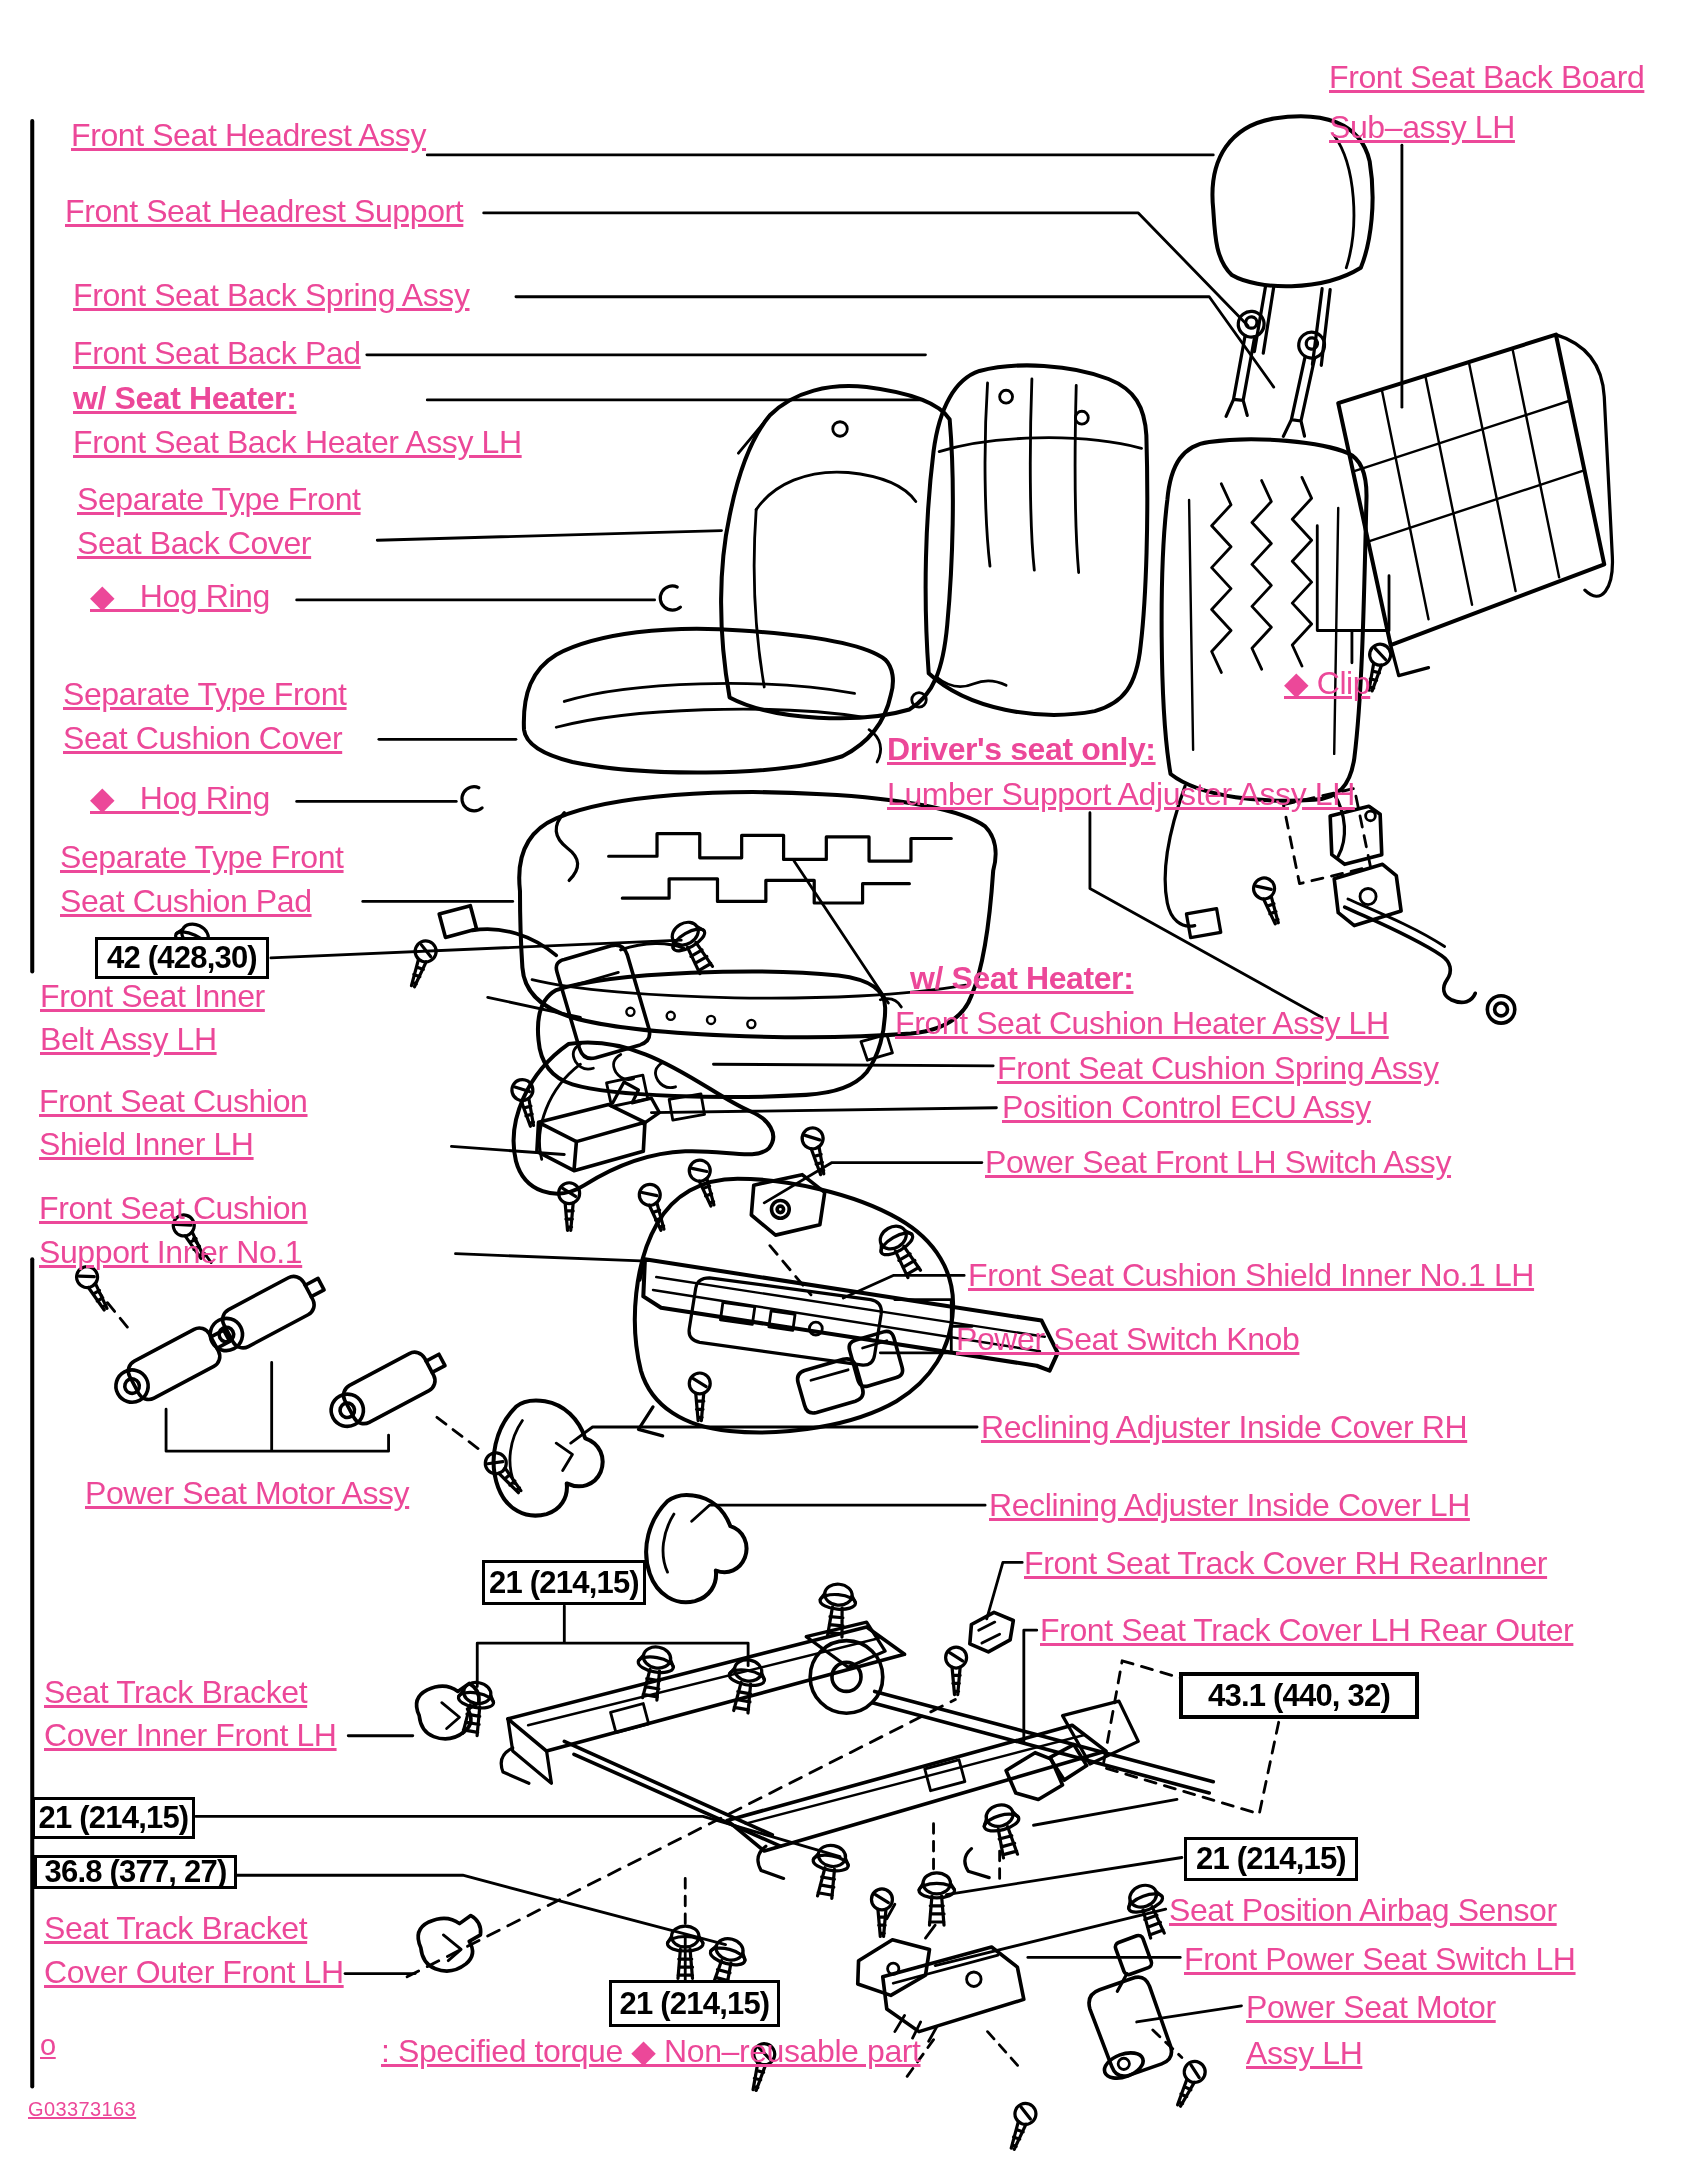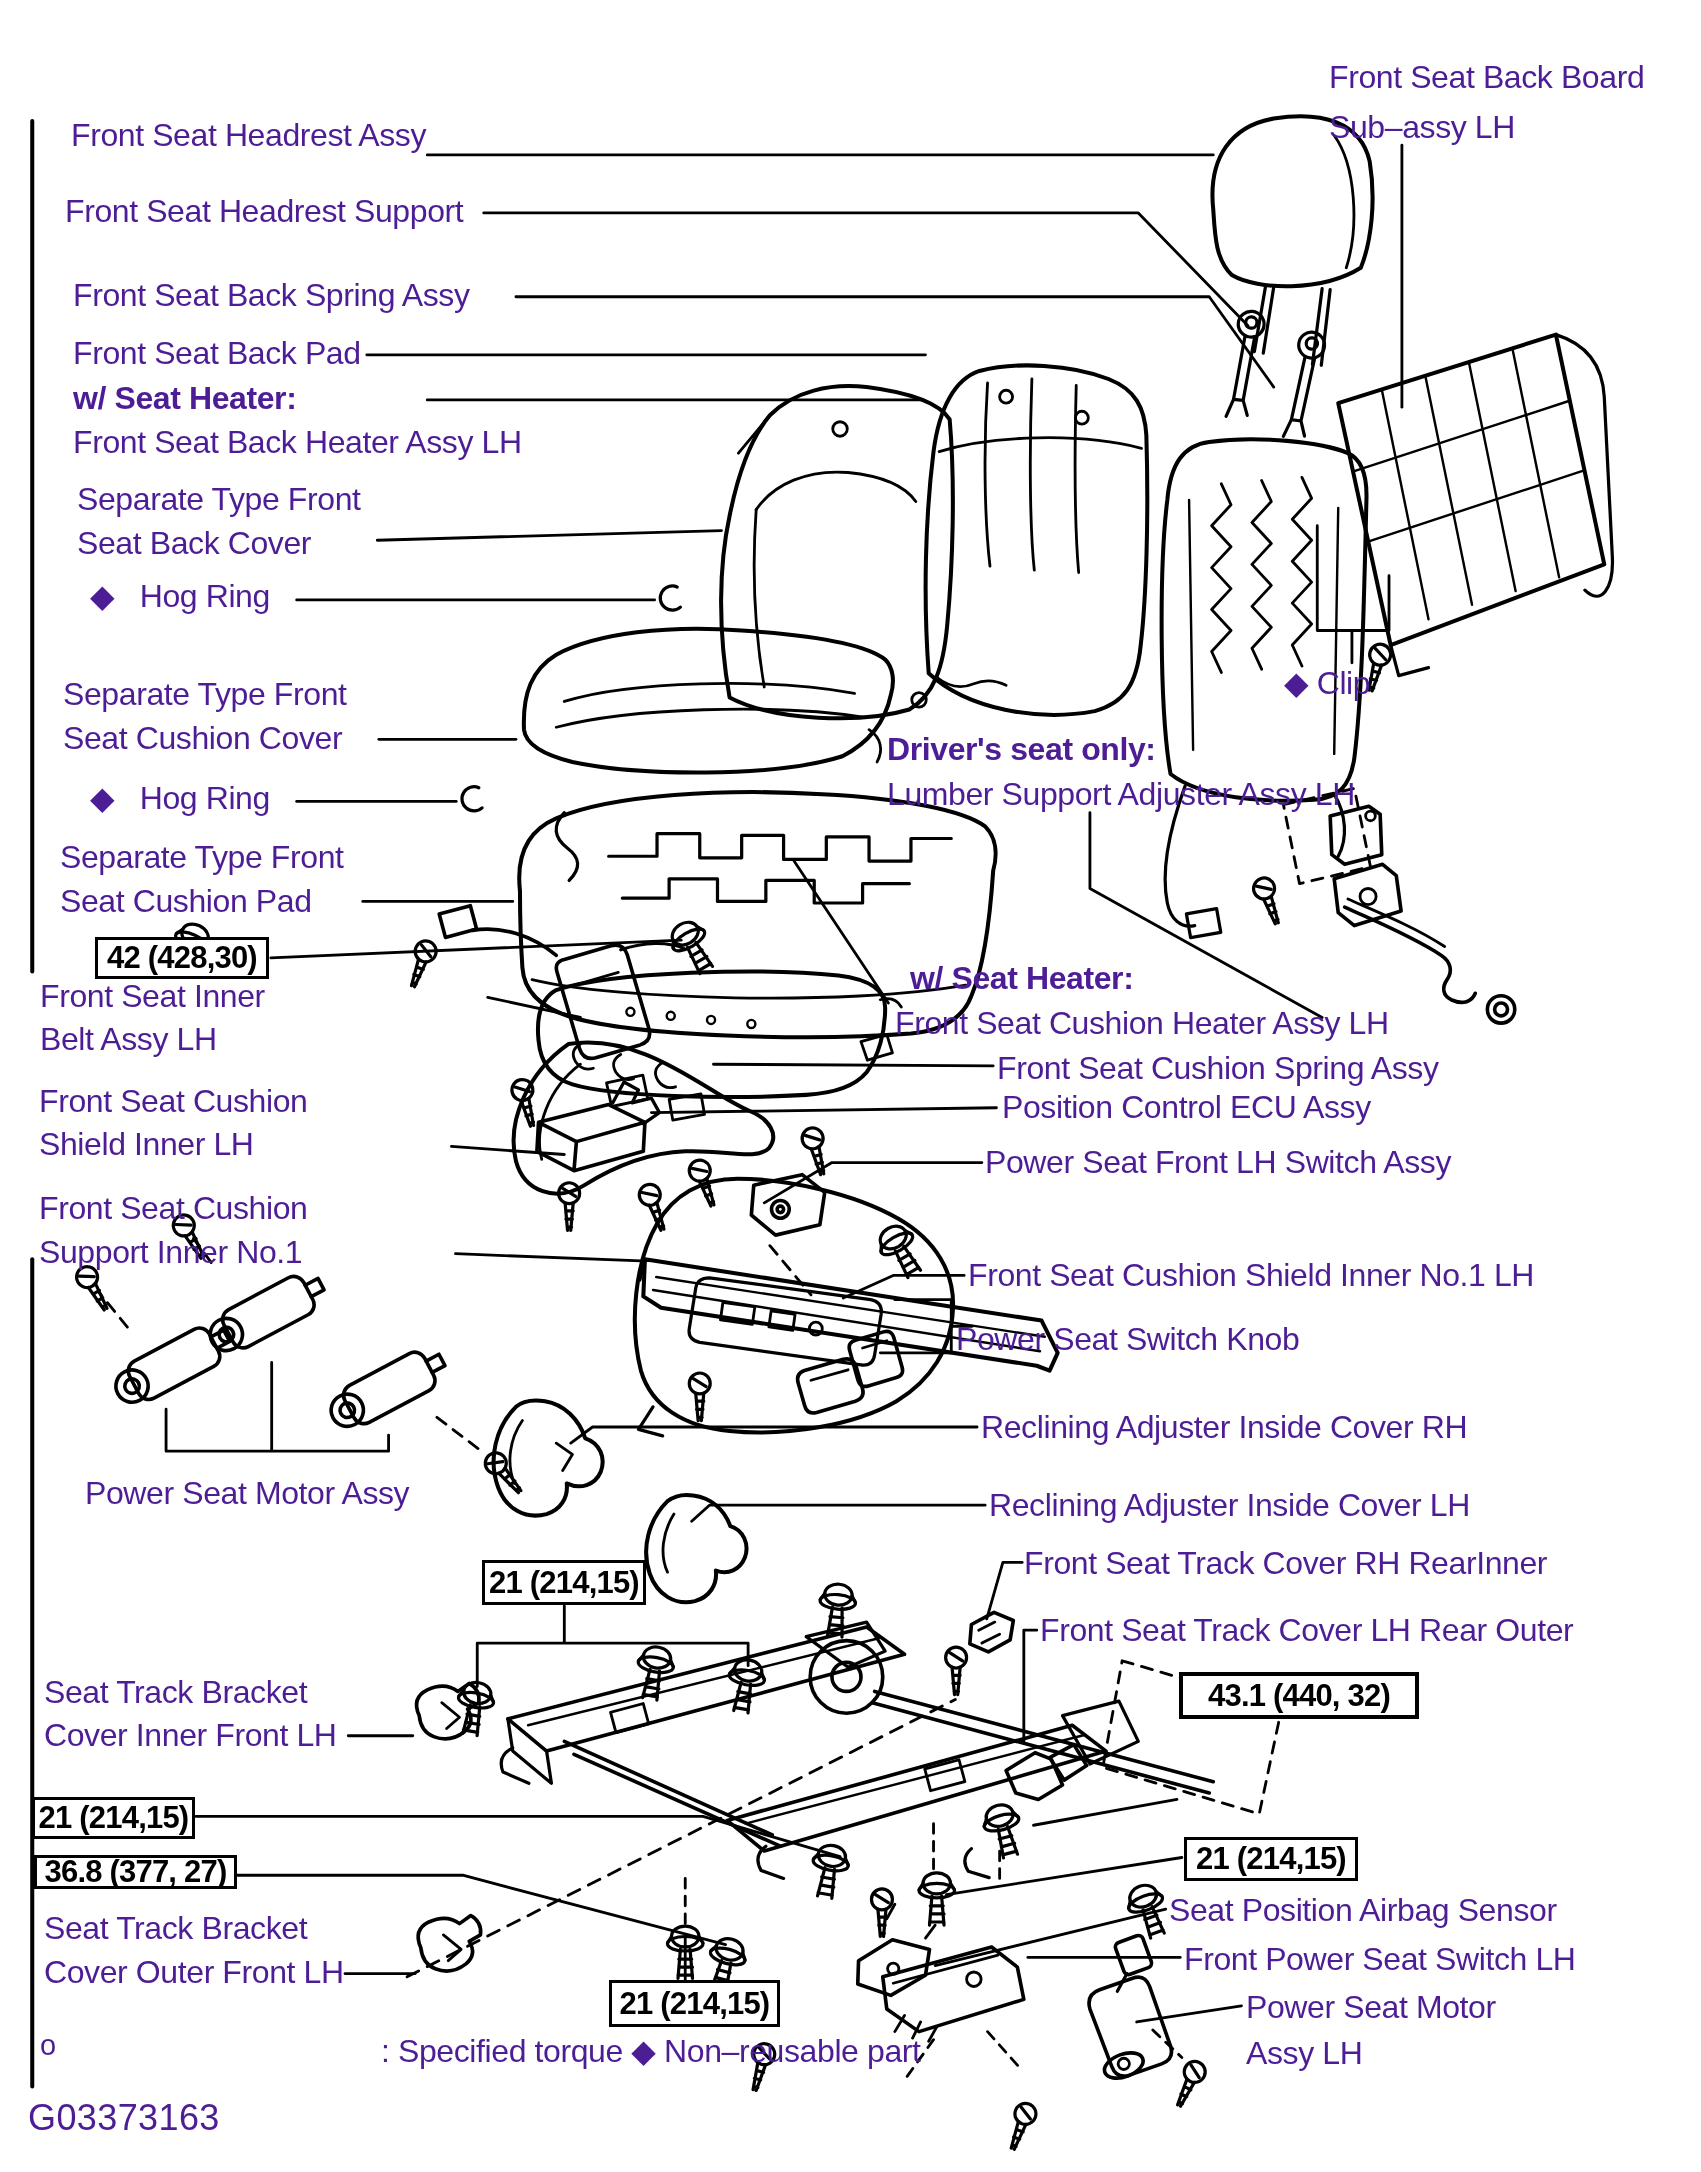--- a/index.html
+++ b/index.html
@@ -1,22 +1,22 @@
 <!DOCTYPE html>
 <html style="font-size:13px"><head>
 <meta charset="utf-8">
 <style>
   html,body{margin:0;padding:0;background:#e8e8e8;}
   .page{position:relative;width:1701px;height:2172px;background:#ffffff;overflow:hidden;
         font-family:"Liberation Sans",sans-serif;color:#000;}
   svg.art{position:absolute;left:0;top:0;width:1701px;height:2172px;}
   .lab{position:absolute;font-size:32px;line-height:1.1;font-weight:400;white-space:pre;
-       letter-spacing:-0.4px;color:#4c1d95;}
+       letter-spacing:-0.4px;color:#ec4899;text-decoration:underline;}
   .lab.b{font-weight:700;}
-  .lab.small{font-size:36px;letter-spacing:0.4px;}
+  .lab.small{font-size:20px;letter-spacing:0.4px;}
   .tbox{position:absolute;border:3.2px solid #000;background:#fff;display:flex;align-items:center;
         justify-content:center;font-size:31px;font-weight:700;letter-spacing:-0.8px;white-space:pre;
         box-sizing:border-box;}
   .tbox.thick{border-width:4.8px;}
   .footer-row{position:absolute;left:0;top:0;width:100%;height:100%;}
 </style>
 </head>
 <body>
 
 <div class="page">

